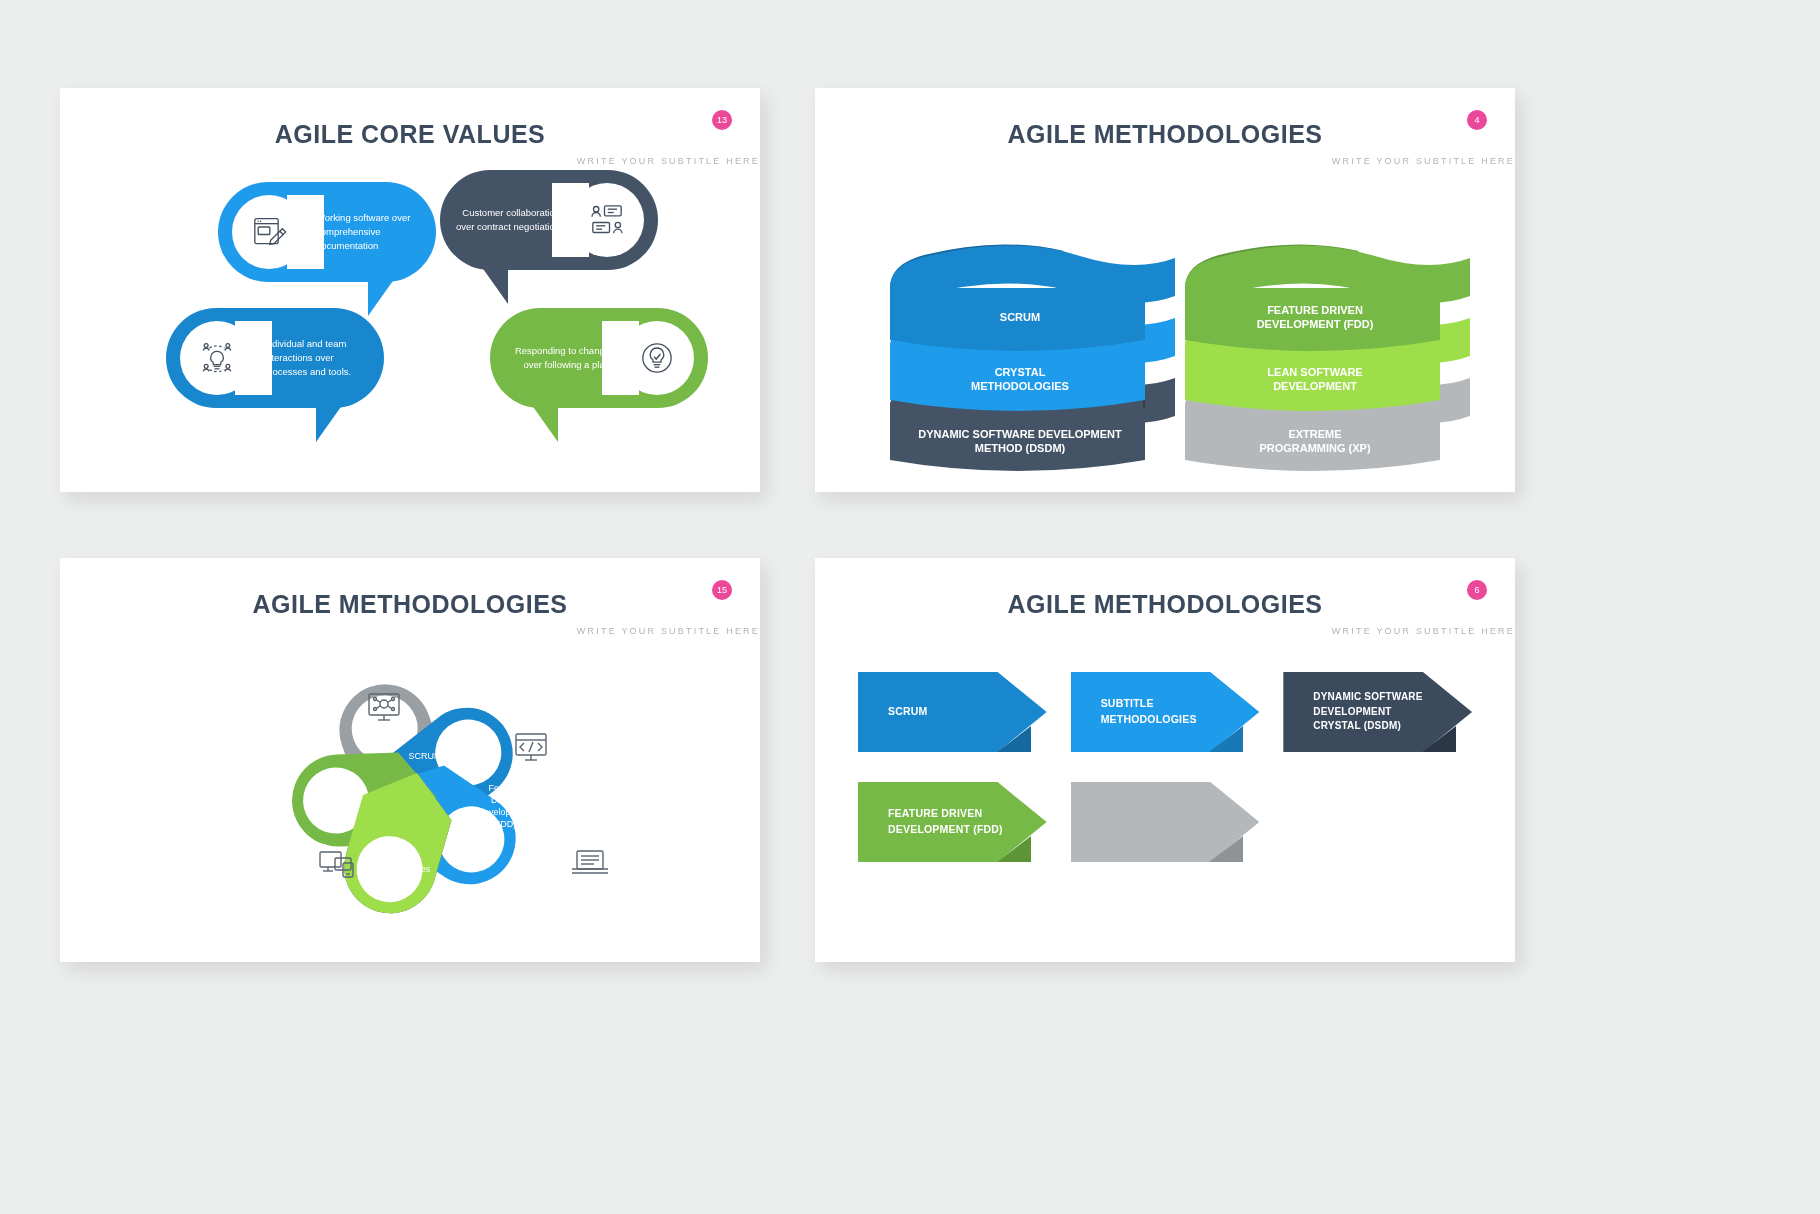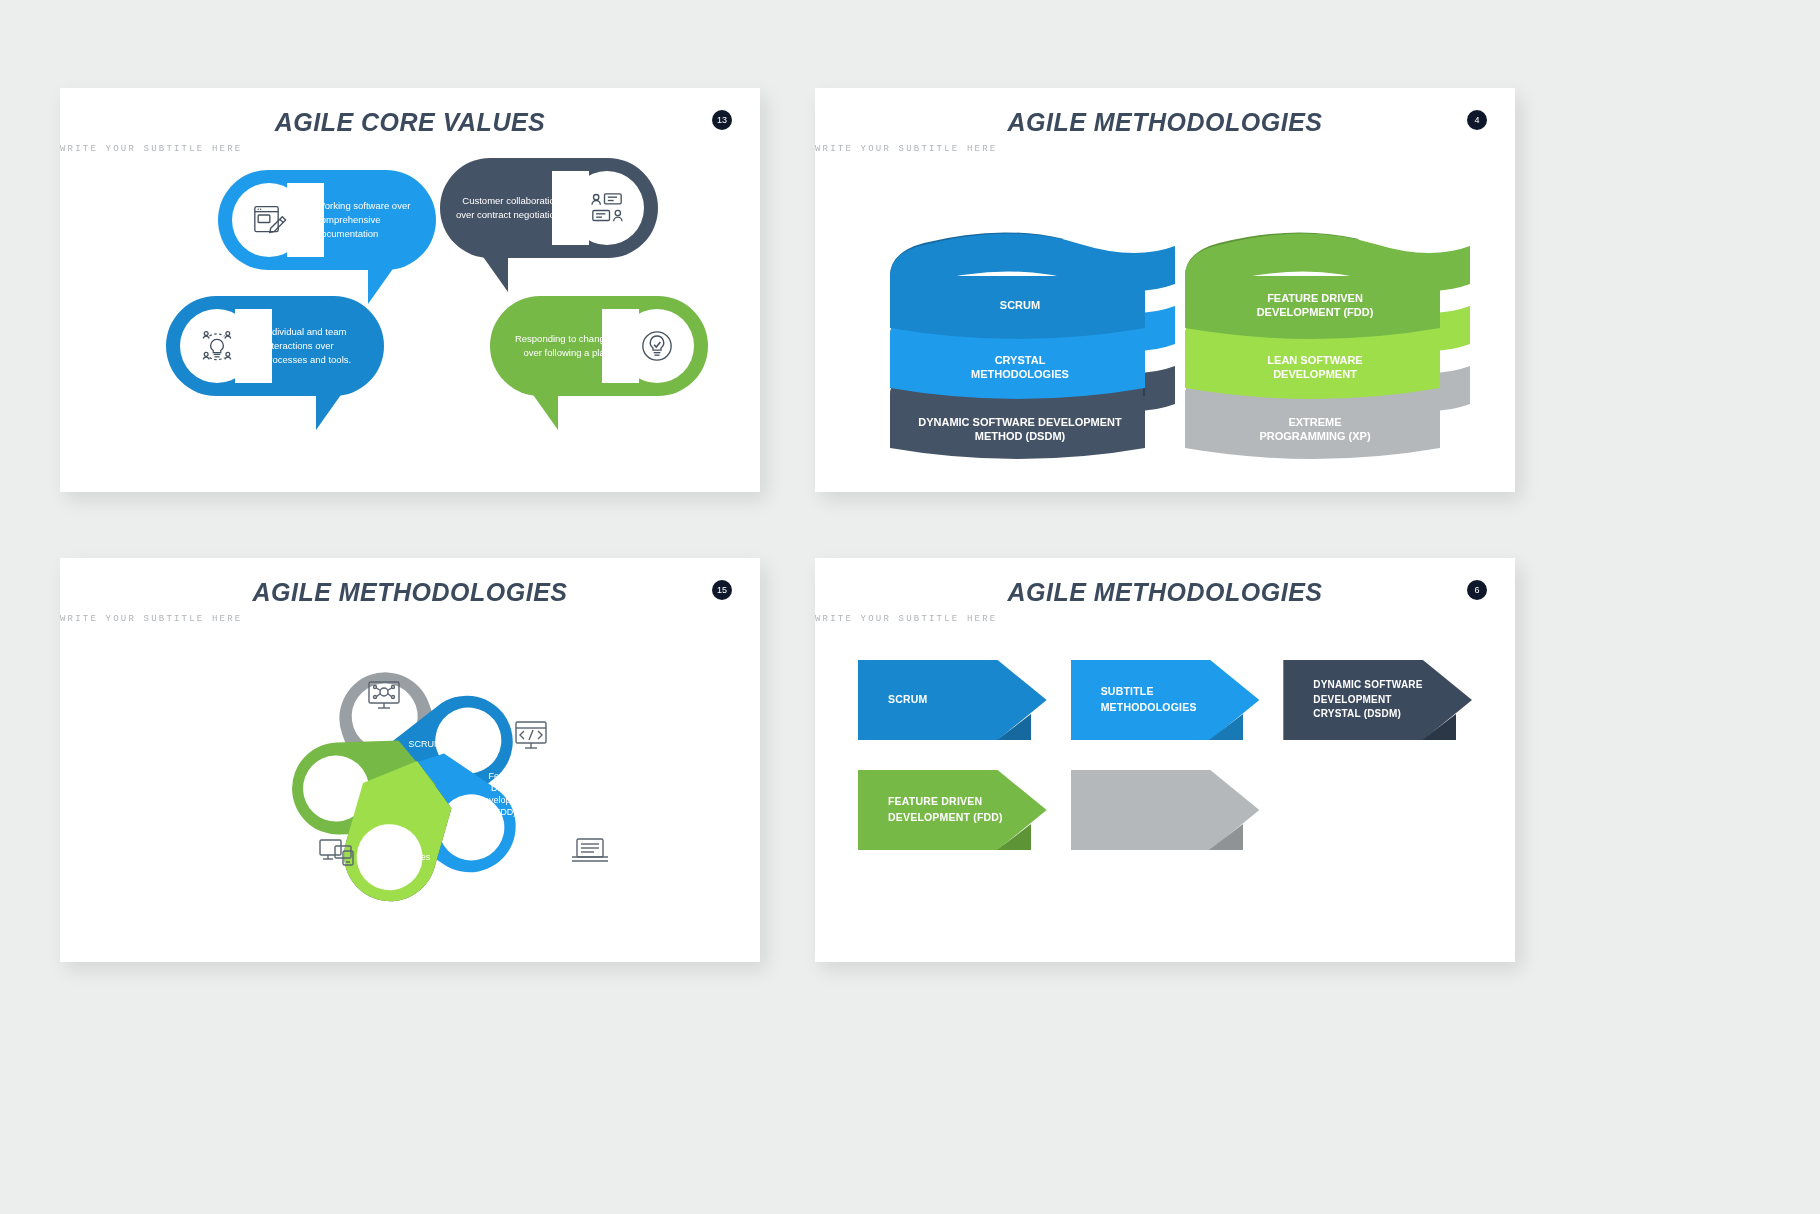--- a/index.html
+++ b/index.html
@@ -22,37 +22,35 @@
   #slide-2 { left: 815px; top: 88px;  width: 700px; height: 404px; }
   #slide-3 { left: 60px;  top: 558px; width: 700px; height: 404px; }
   #slide-4 { left: 815px; top: 558px; width: 700px; height: 404px; }
 
   .slide-title {
     text-align: center;
     font-size: 25px;
     font-weight: bold;
     letter-spacing: 0.5px;
     color: #3c4a5e;
-    margin-top: 20px;
-    font-style: italic;
+    margin-top: 32px;
   }
   .slide-subtitle {
-    text-align: left;
+    text-align: right;
     font-size: 9px;
     letter-spacing: 2.2px;
     color: #b0b4b8;
     margin-top: 7px;
-    font-family: Liberation Mono, monospace;
   }
   .page-badge {
     position: absolute;
     top: 22px; right: 28px;
     width: 20px; height: 20px;
     border-radius: 50%;
-    background: #0f172a;
+    background: #ec4899;
     color: #fff;
     font-size: 9px;
     display: flex; align-items: center; justify-content: center;
   }
 
   
   .bubbles { position: relative; width: 100%; height: 300px; }
   .bubble {
     position: absolute;
     width: 218px; height: 100px;

